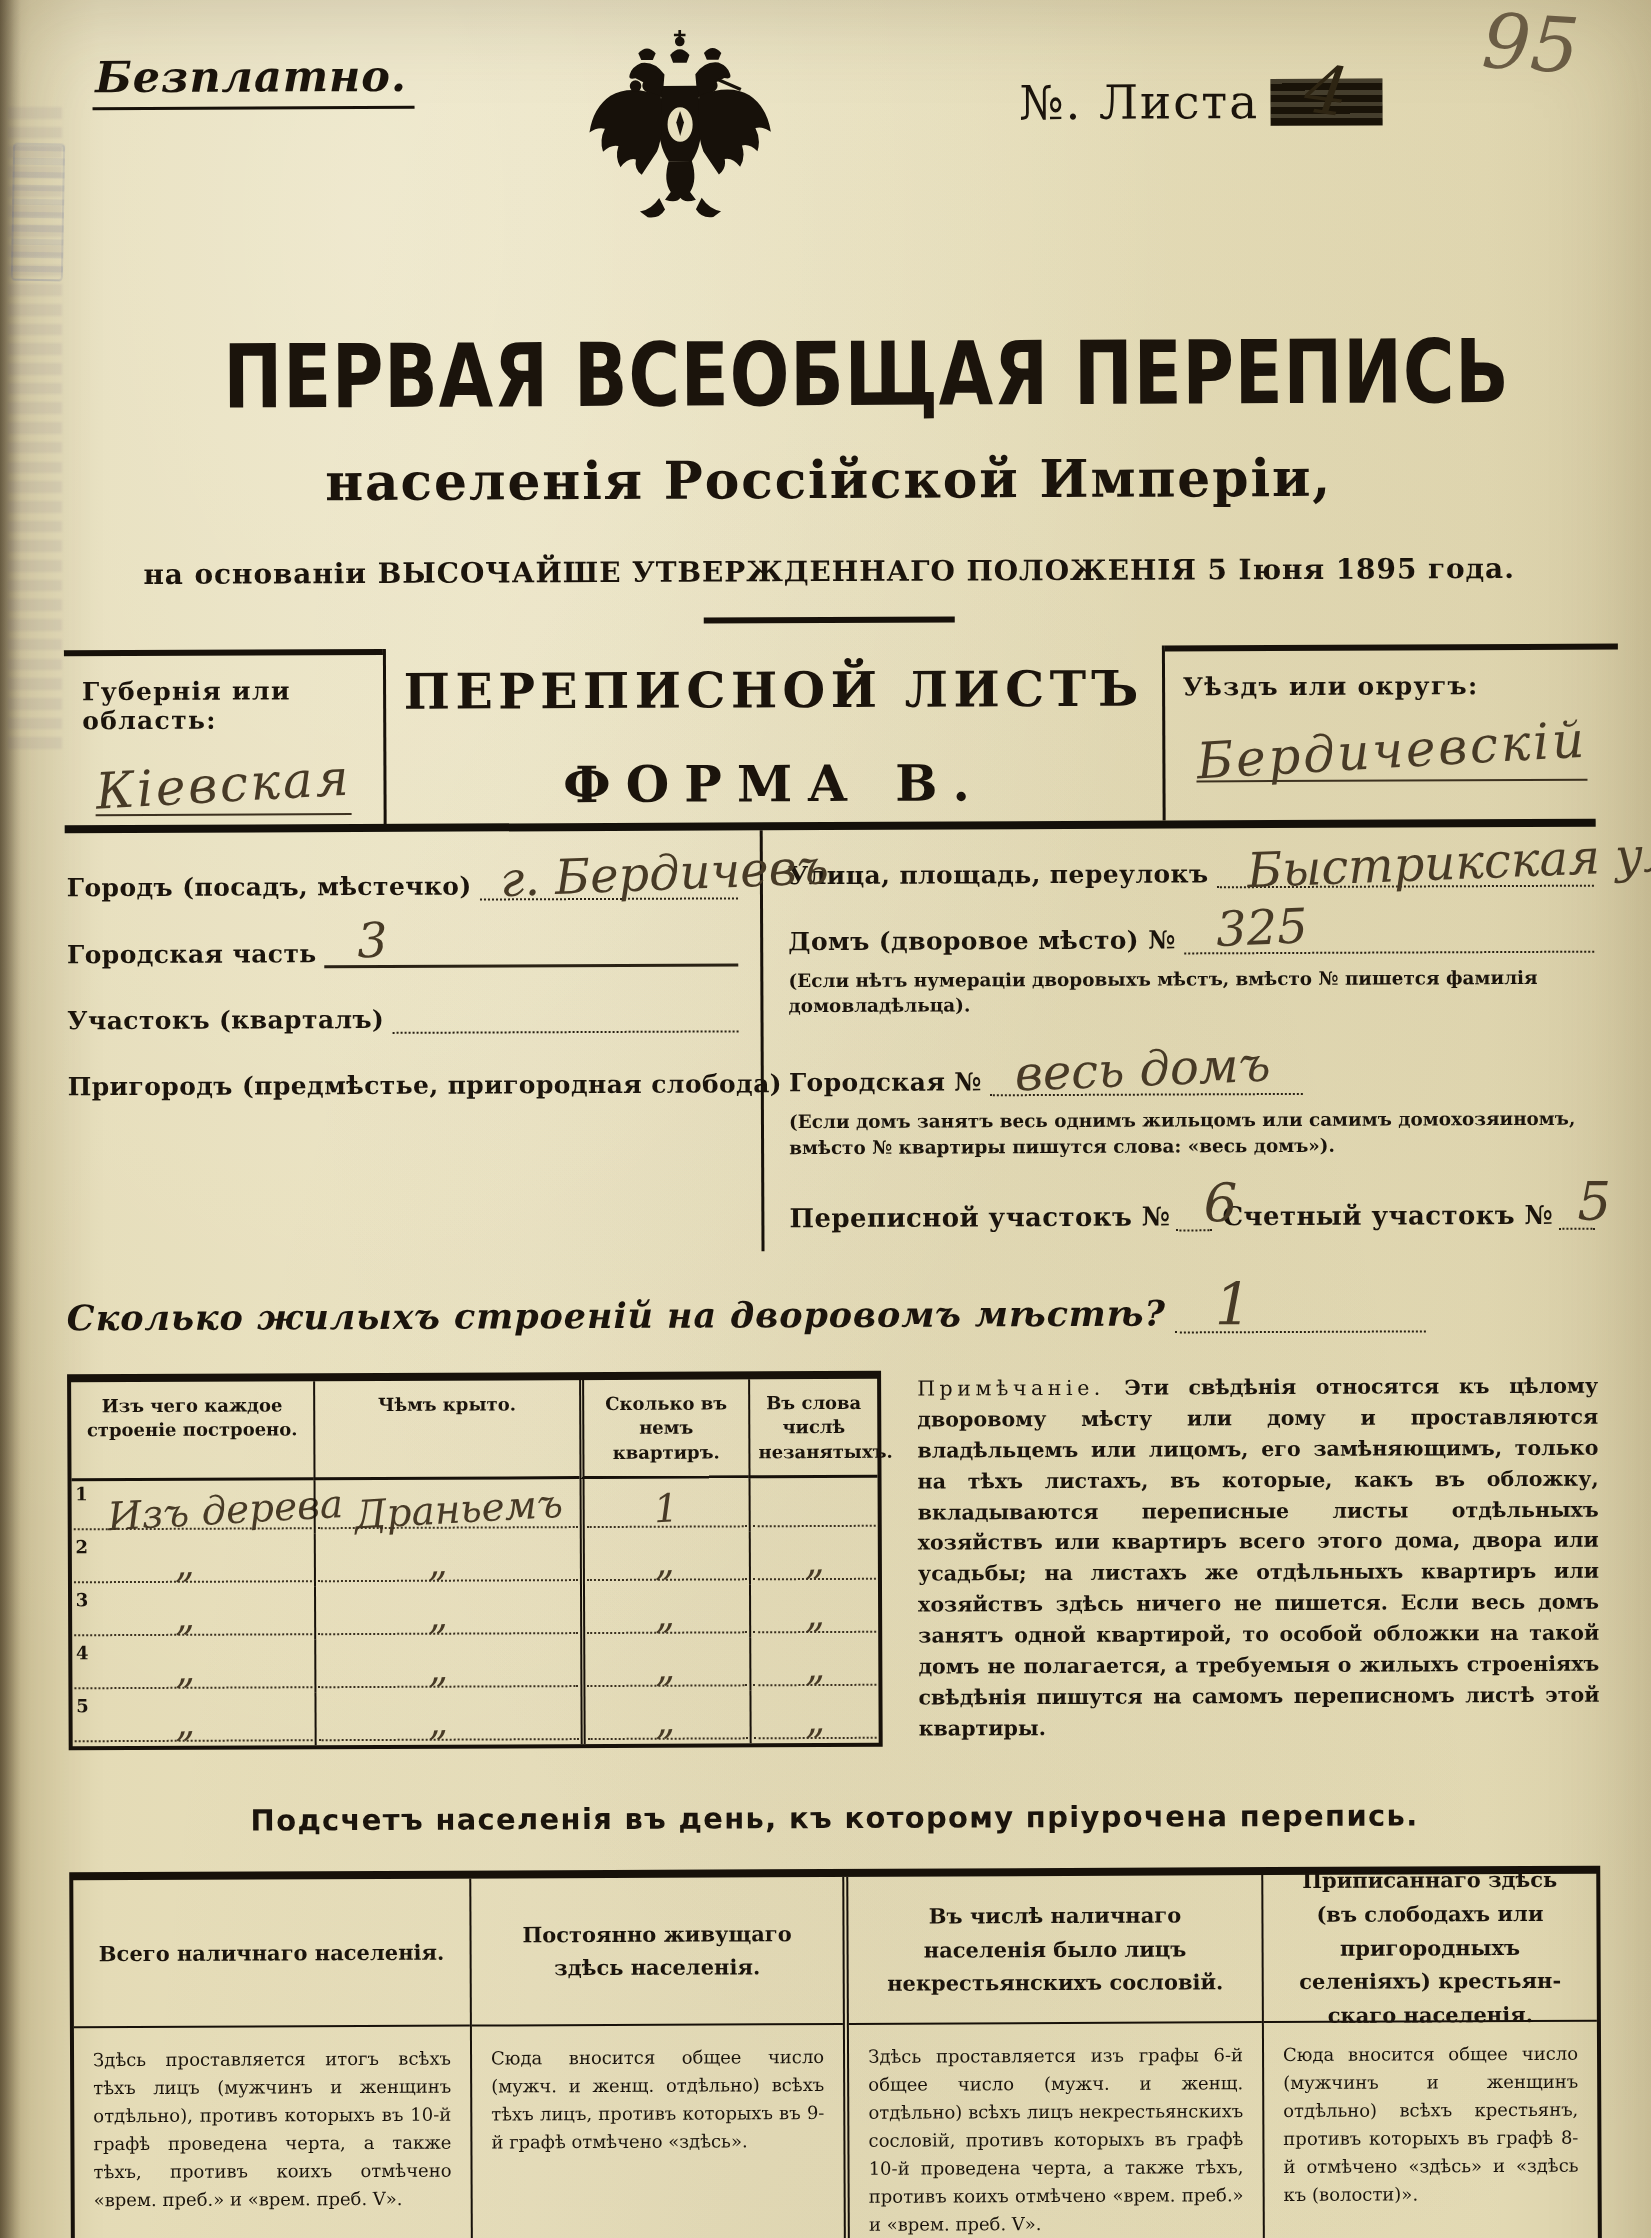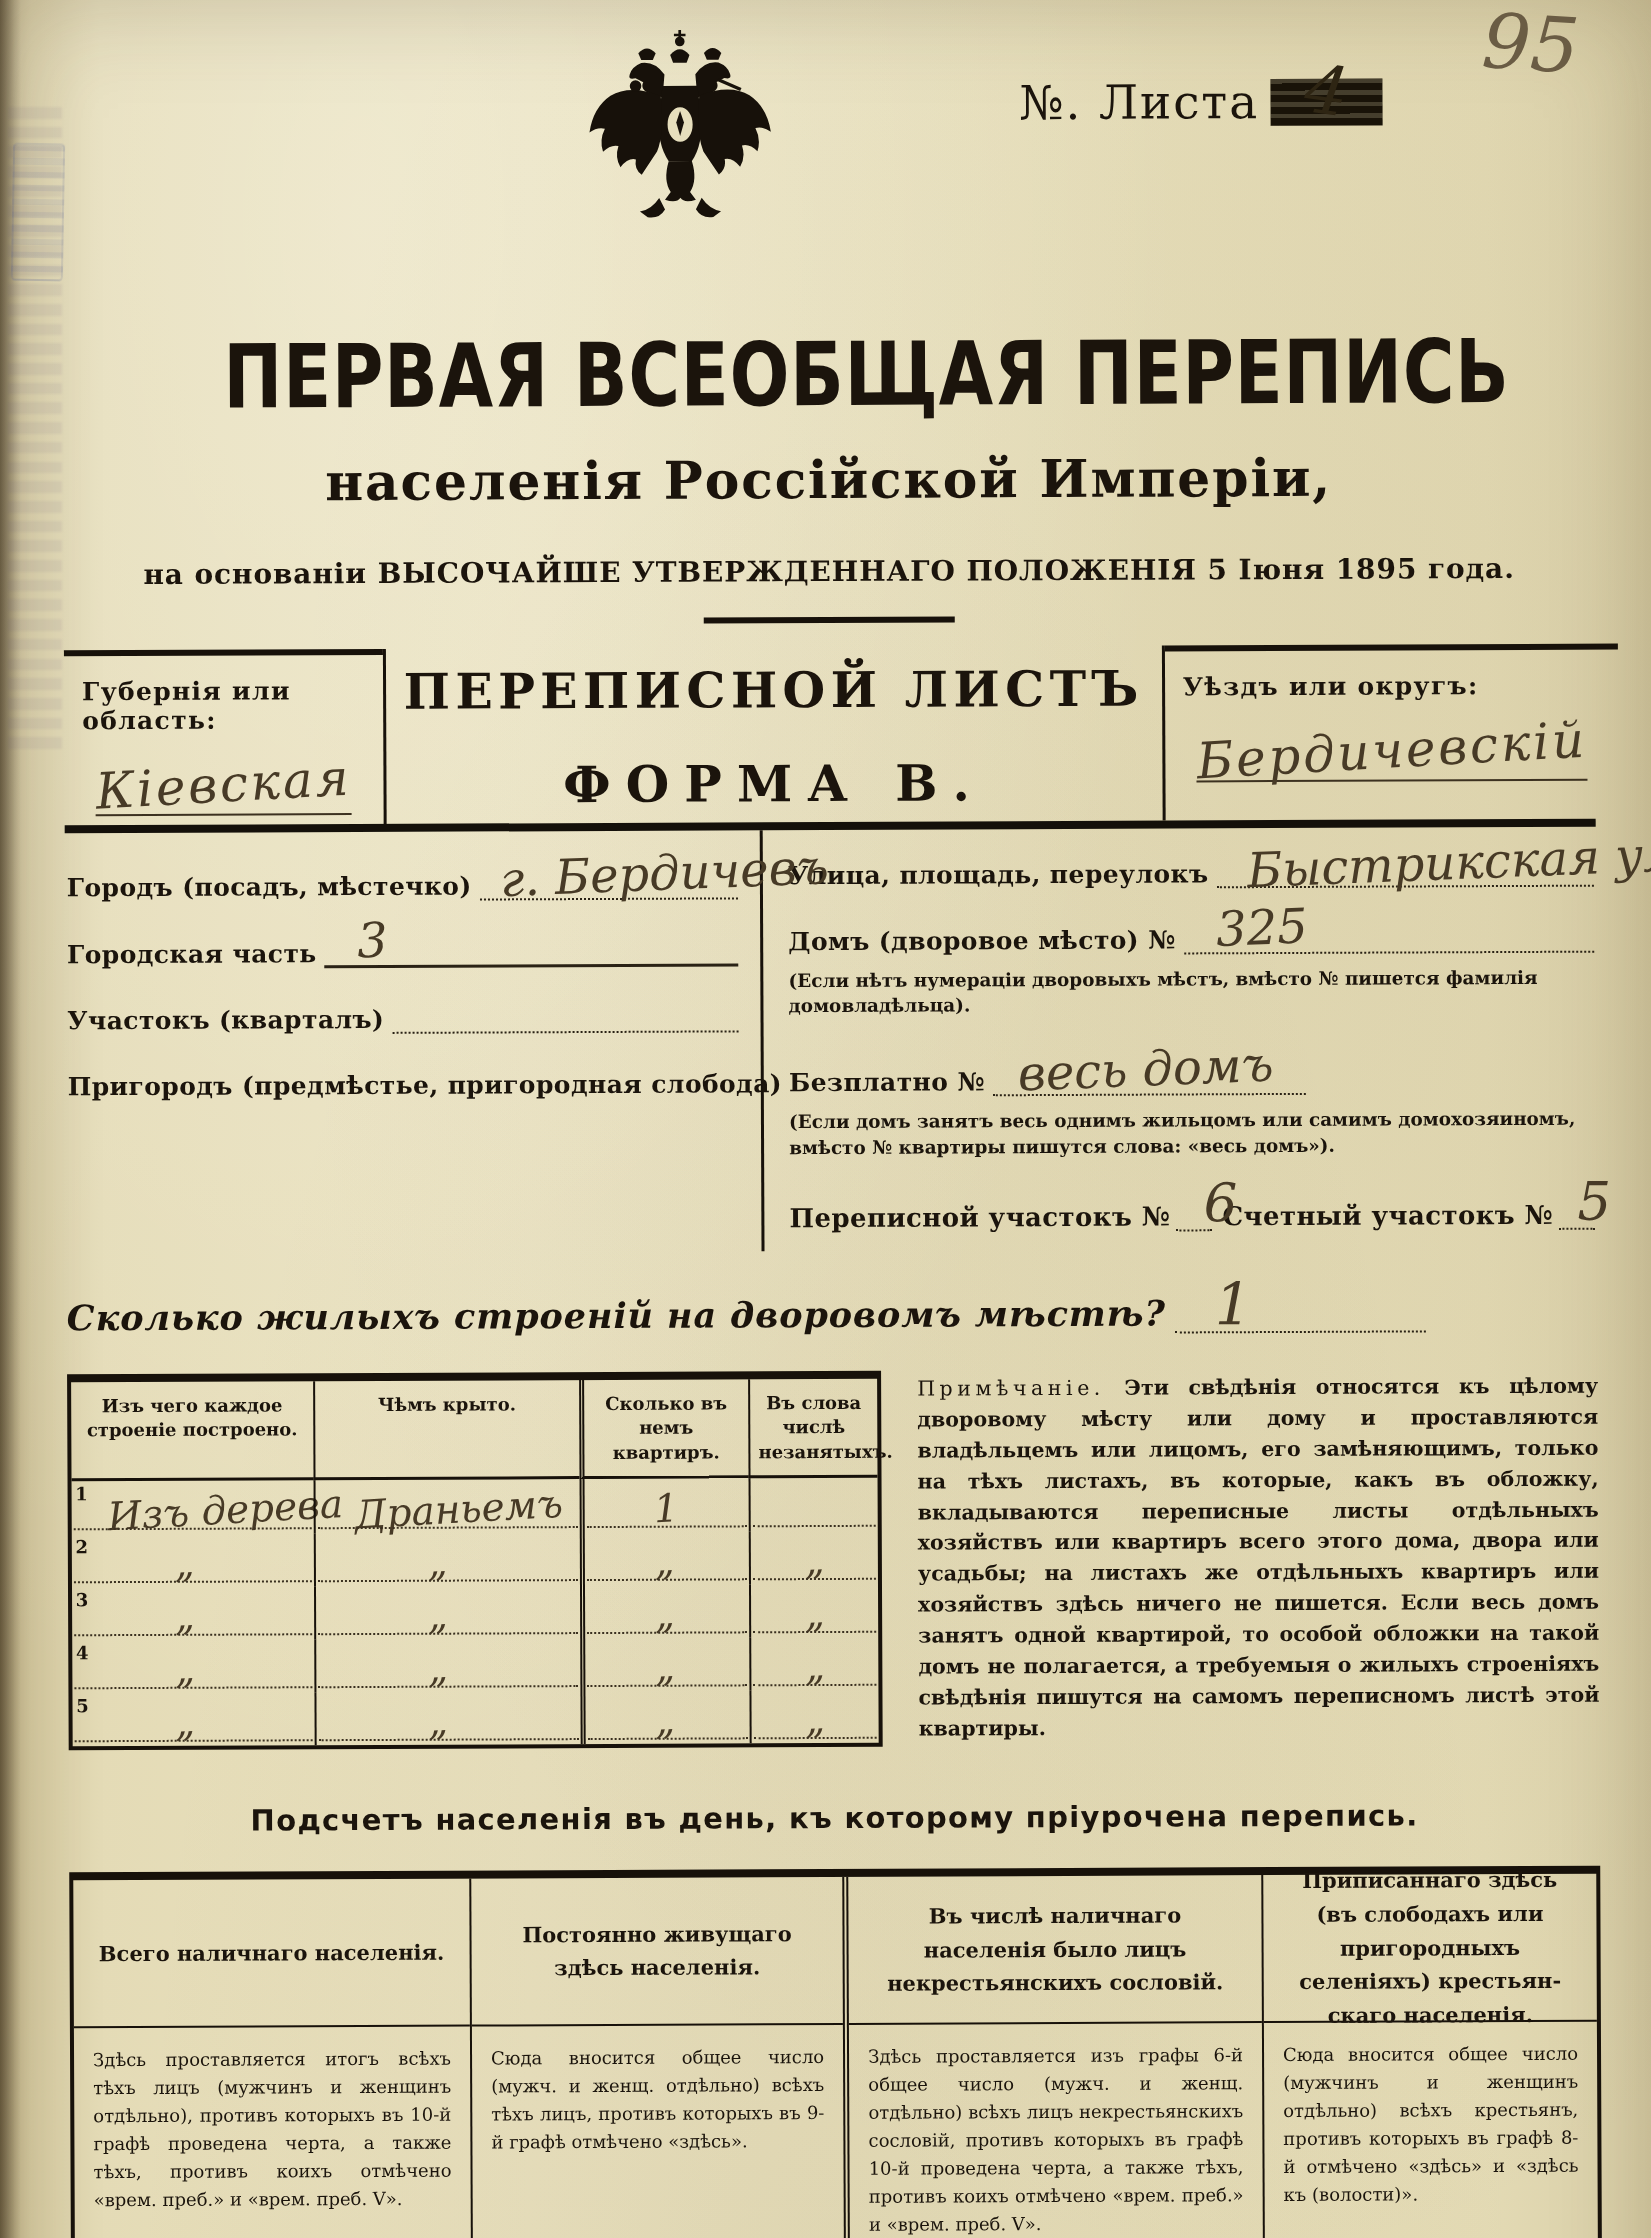--- a/index.html
+++ b/index.html
@@ -120,20 +120,21 @@
 <body>
 
 <div class="page">
   <div class="spine"></div>
   <div class="ghost-col"></div>
   <div class="ghost-stamp"></div>
 
   <div class="content">
 
     <div class="toprow">
+      <div class="free-label">Безплатно.</div>
 
       <svg class="eagle" width="193" height="242" viewBox="0 0 200 250">
         <g fill="#17110a">
 
           <circle cx="100" cy="14" r="5"></circle>
           <rect x="98.6" y="2" width="2.8" height="10"></rect>
           <rect x="94" y="6" width="12" height="2.6"></rect>
           <path d="M90 28 Q100 16 110 28 L107 36 L93 36 Z"></path>
 
           <path d="M57 26 Q66 16 75 26 L72 33 L60 33 Z"></path>
@@ -225,21 +226,21 @@
             </span>
         </div>
         <div class="field">
           <span class="flabel">Домъ (дворовое мѣсто) №</span>
           <span class="fline dotted">
               <span class="hw">325</span>
             </span>
         </div>
         <div class="fnote">(Если нѣтъ нумераціи дворовыхъ мѣстъ, вмѣсто № пишется фамилія домовладѣльца).</div>
         <div class="field" style="margin-top:45px">
-          <span class="flabel">Безплатно №</span>
+          <span class="flabel">Городская №</span>
           <span class="fline dotted" style="max-width:313px">
               <span class="hw">весь домъ</span>
             </span>
         </div>
         <div class="fnote">(Если домъ занятъ весь однимъ жильцомъ или самимъ домохозяиномъ, вмѣсто № квартиры пишутся слова: «весь домъ»).</div>
         <div class="census-line">
           <span class="flabel">Переписной участокъ №</span>
           <span class="short-line">
               <span class="hw">6</span>
             </span>

